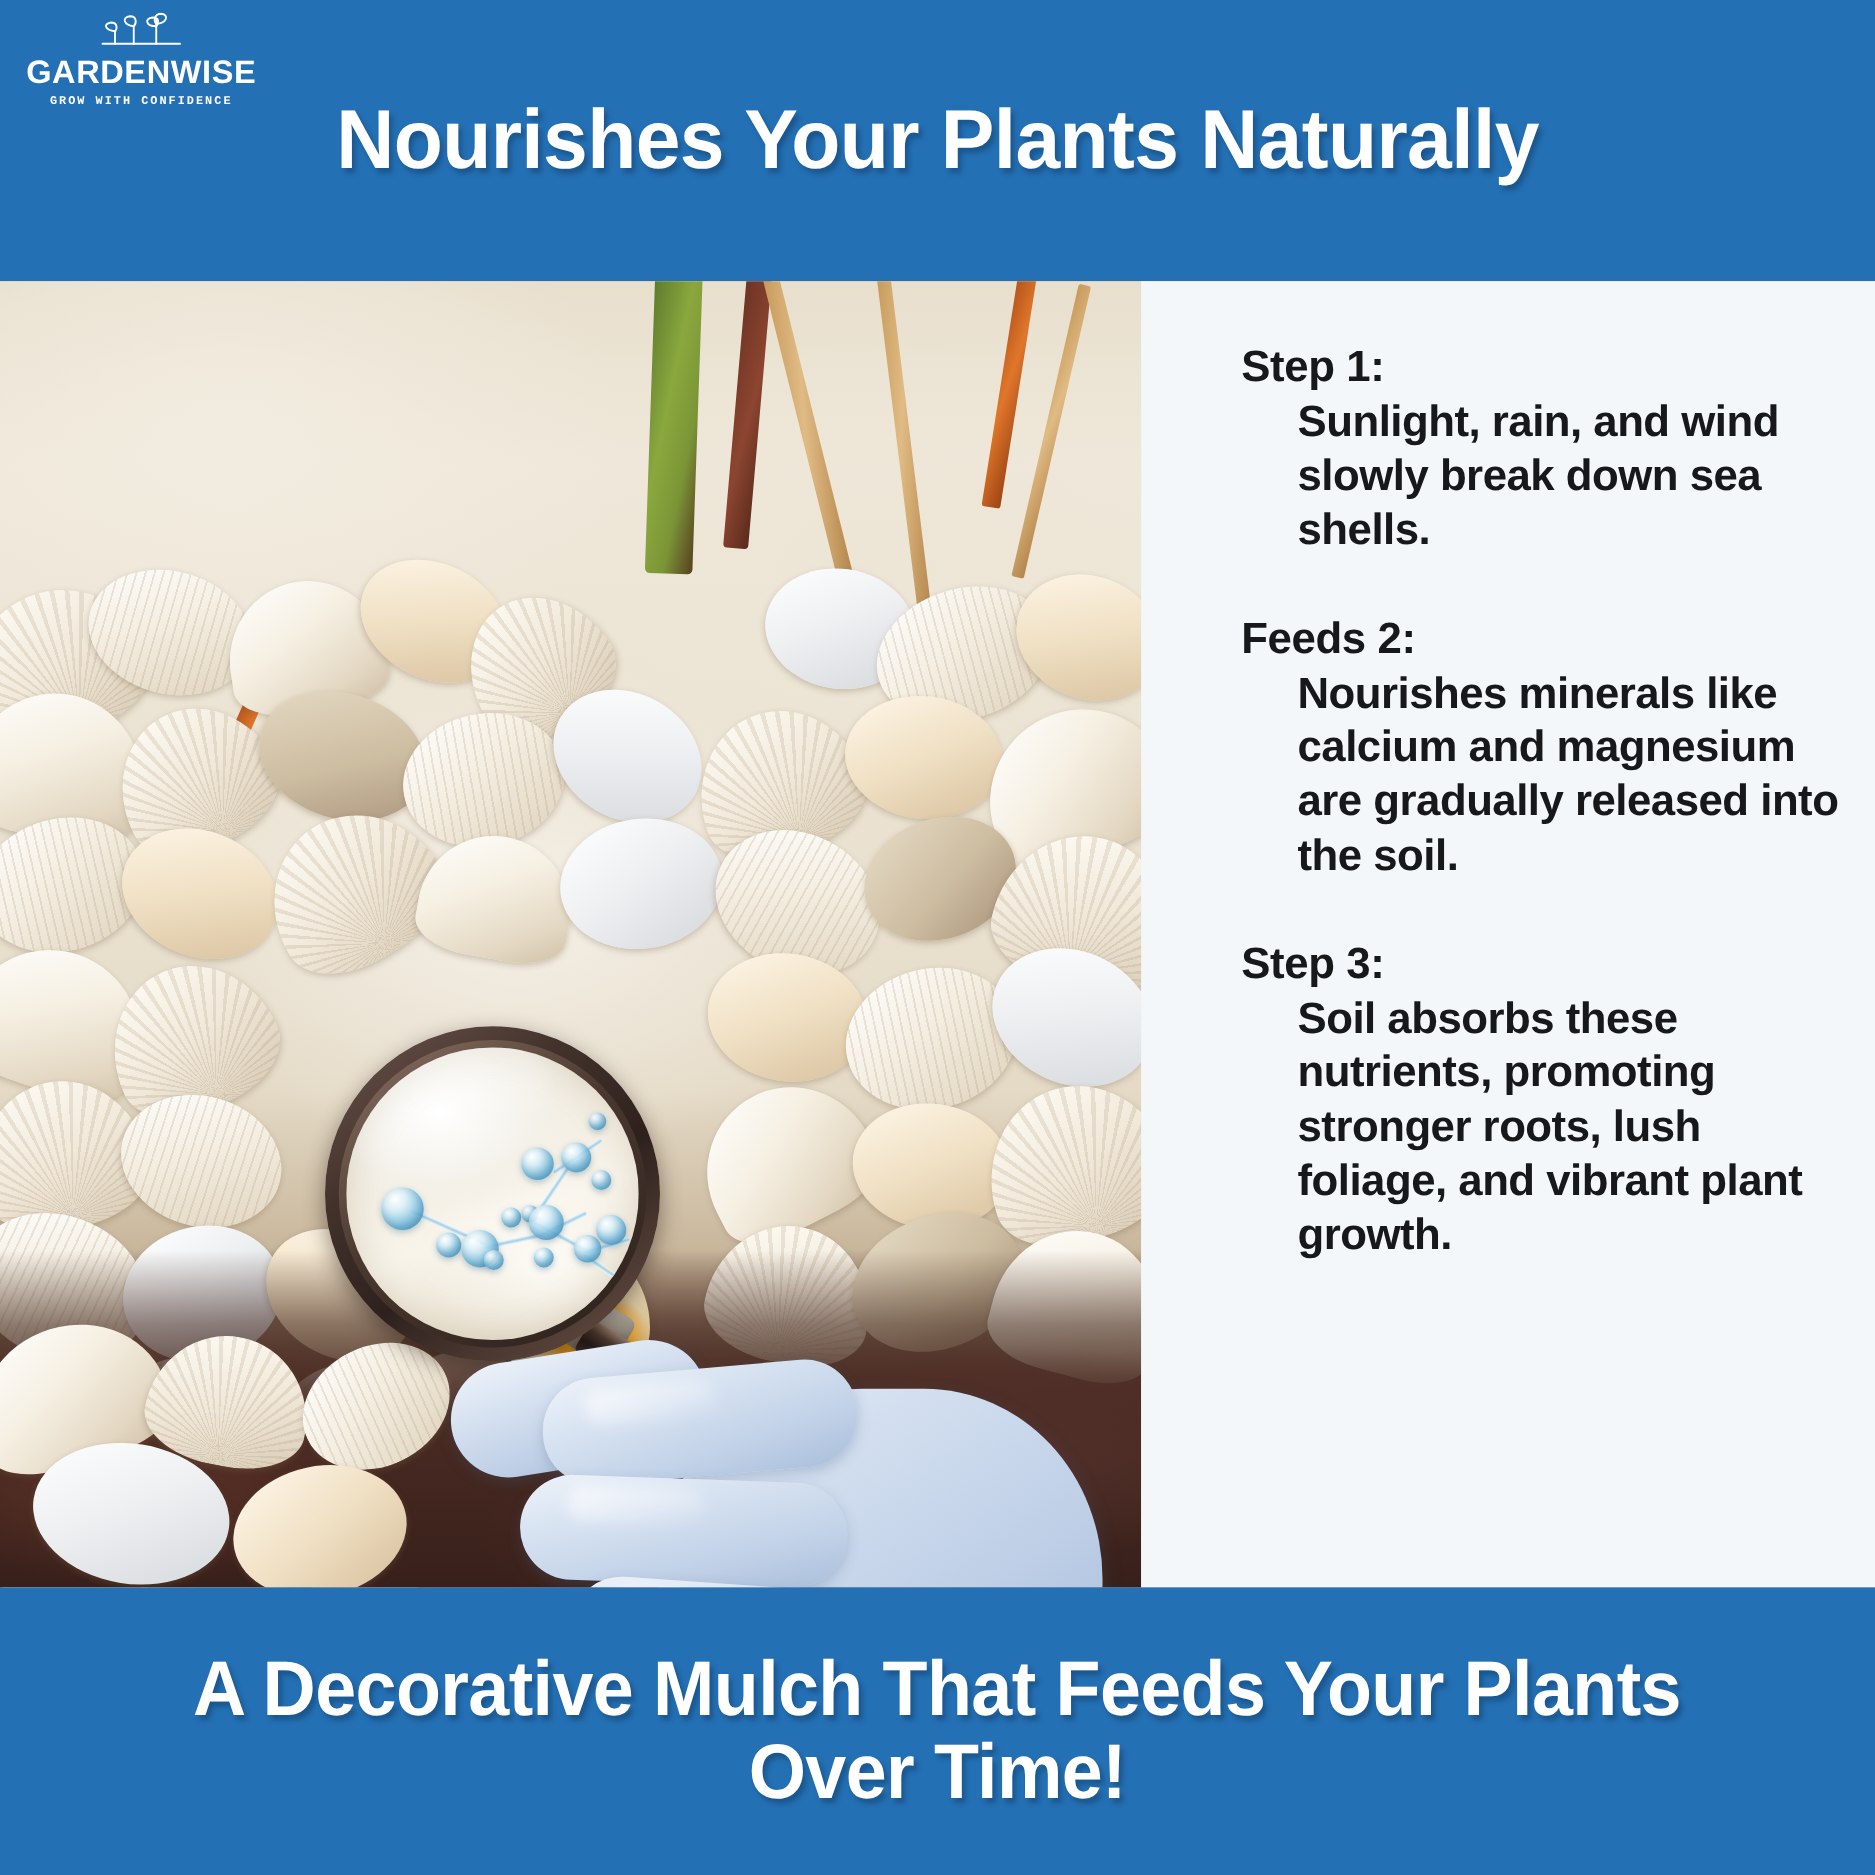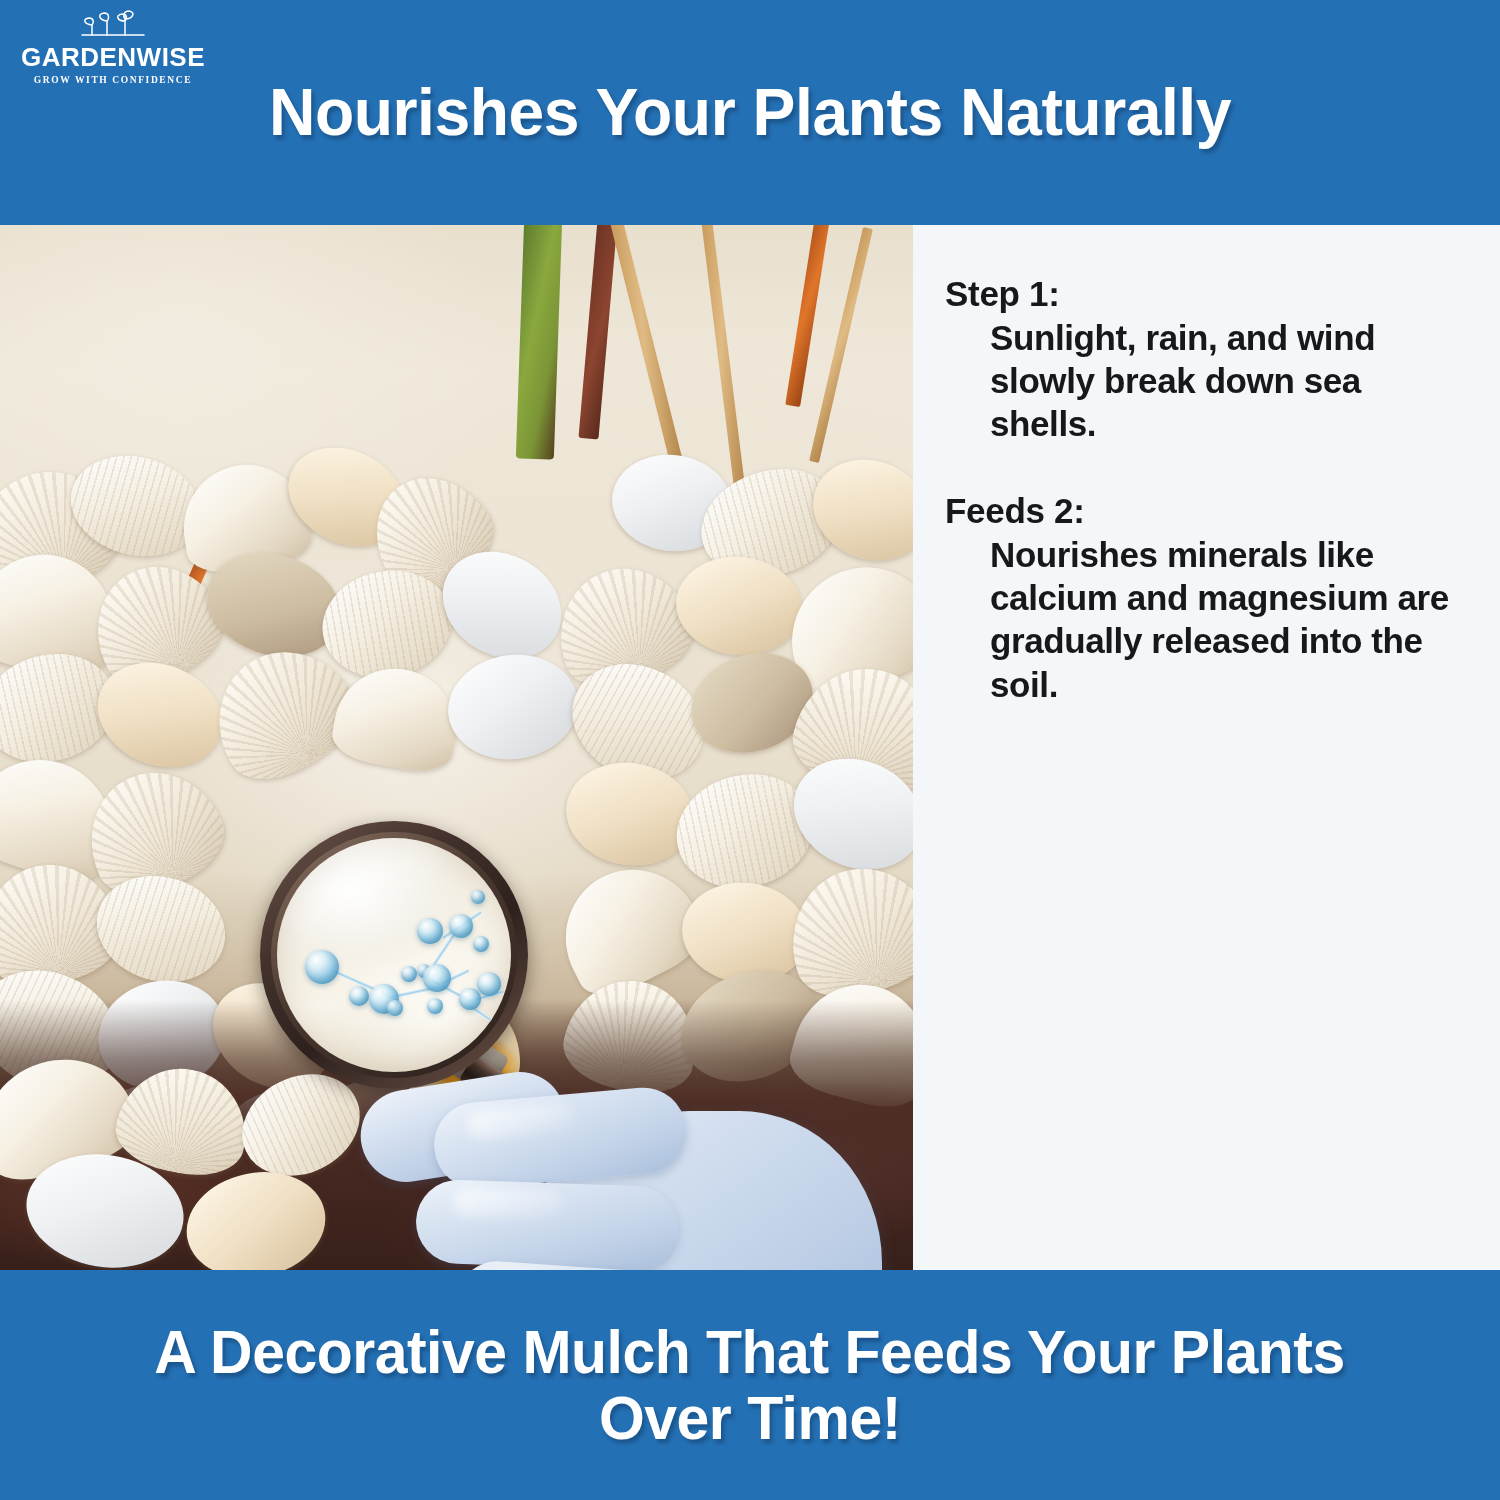--- a/index.html
+++ b/index.html
@@ -51,21 +51,21 @@
     font-family: "Liberation Sans", sans-serif;
     font-weight: 700;
     font-size: 26px;
     letter-spacing: 0.5px;
     line-height: 1.0;
     color: #ffffff;
     white-space: nowrap;
   }
 
   .logo-tagline {
-    font-family: Liberation Serif, serif;
+    font-family: Liberation Mono, monospace;
     font-weight: 700;
     font-size: 9.5px;
     letter-spacing: 1.6px;
     color: #ffffff;
     margin-top: 5px;
     white-space: nowrap;
   }
 
   .headline {
     position: absolute;
@@ -304,21 +304,21 @@
     box-shadow: 0 4px 11px rgba(70,95,130,0.26);
   }
 
   
   .steps-panel {
     position: absolute;
     left: 913px; top: 0;
     width: 587px;
     height: 1045px;
     background: #F4F7FA;
-    padding: 48px 28px 0 32px;
+    padding: 48px 28px 0 80px;
   }
 
   .step {
     margin-bottom: 44px;
   }
   .step:last-child { margin-bottom: 0; }
 
   .step-label {
     font-family: "Liberation Sans", sans-serif;
     font-weight: 700;
@@ -524,20 +524,24 @@
       <div class="step">
         <div class="step-label">Step 1:</div>
         <div class="step-body">Sunlight, rain, and wind slowly break down sea shells.</div>
       </div>
 
       <div class="step">
         <div class="step-label">Feeds 2:</div>
         <div class="step-body">Nourishes minerals like calcium and magnesium are gradually released into the soil.</div>
       </div>
 
+      <div class="step">
+        <div class="step-label">Step 3:</div>
+        <div class="step-body">Soil absorbs these nutrients, promoting stronger roots, lush foliage, and vibrant plant growth.</div>
+      </div>
 
     </div>
   </div>
 
   <div class="bottom-banner">
     <div class="footline">A Decorative Mulch That Feeds Your Plants</div>
     <div class="footline">Over Time!</div>
   </div>
 
 </div>

